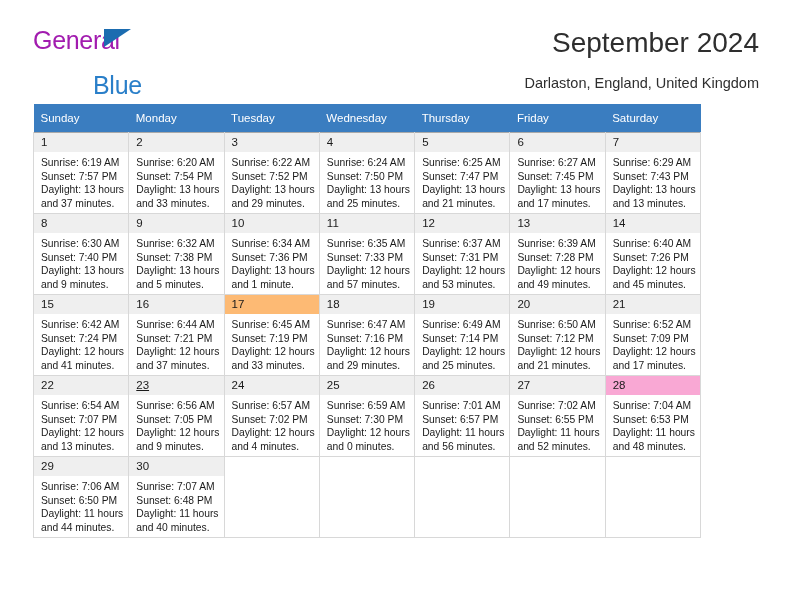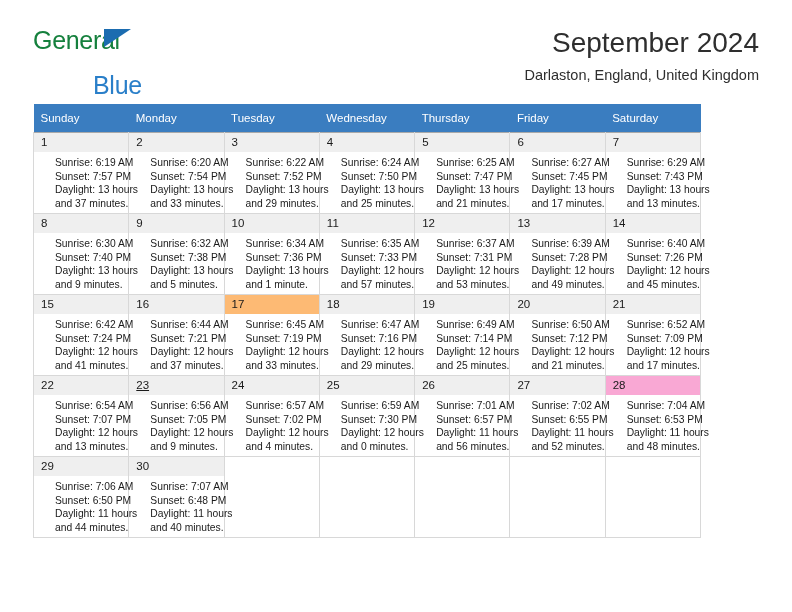--- a/index.html
+++ b/index.html
@@ -36,21 +36,21 @@
     top: 0;
     width: 220px;
     height: 60px;
   }
   .logo-general {
     position: absolute;
     left: 0;
     top: 0;
     font-size: 25px;
     letter-spacing: -0.3px;
-    color: #15803d;
+    color: #a21caf;
     font-family: "Liberation Sans", sans-serif;
   }
   .logo-triangle {
     position: absolute;
     left: 71px;
     top: 3px;
     width: 0;
     height: 0;
     border-left: 27px solid #1b6cb0;
     border-bottom: 18px solid transparent;
@@ -75,21 +75,21 @@
     font-size: 28px;
     color: #2e2e2e;
     font-weight: normal;
     line-height: 34px;
     white-space: nowrap;
   }
   .cal-subtitle {
     font-size: 14.5px;
     color: #2e2e2e;
     line-height: 22px;
-    margin-top: 4px;
+    margin-top: 12px;
     white-space: nowrap;
   }
 
   
   .calendar {
     position: absolute;
     left: 33px;
     top: 104px;
     width: 668px;
     border-collapse: collapse;
@@ -133,21 +133,20 @@
   }
   .daynum.empty {
     background: #ffffff;
     color: transparent;
   }
   .info {
     padding: 4px 4px 0 7px;
     font-size: 10.3px;
     line-height: 13.6px;
     color: #1a1a1a;
-    margin-left: 14px;
   }
   .info div {
     white-space: nowrap;
   }
   td.blank {
     background: #ffffff;
   }
 </style>
 </head>
 <body>

